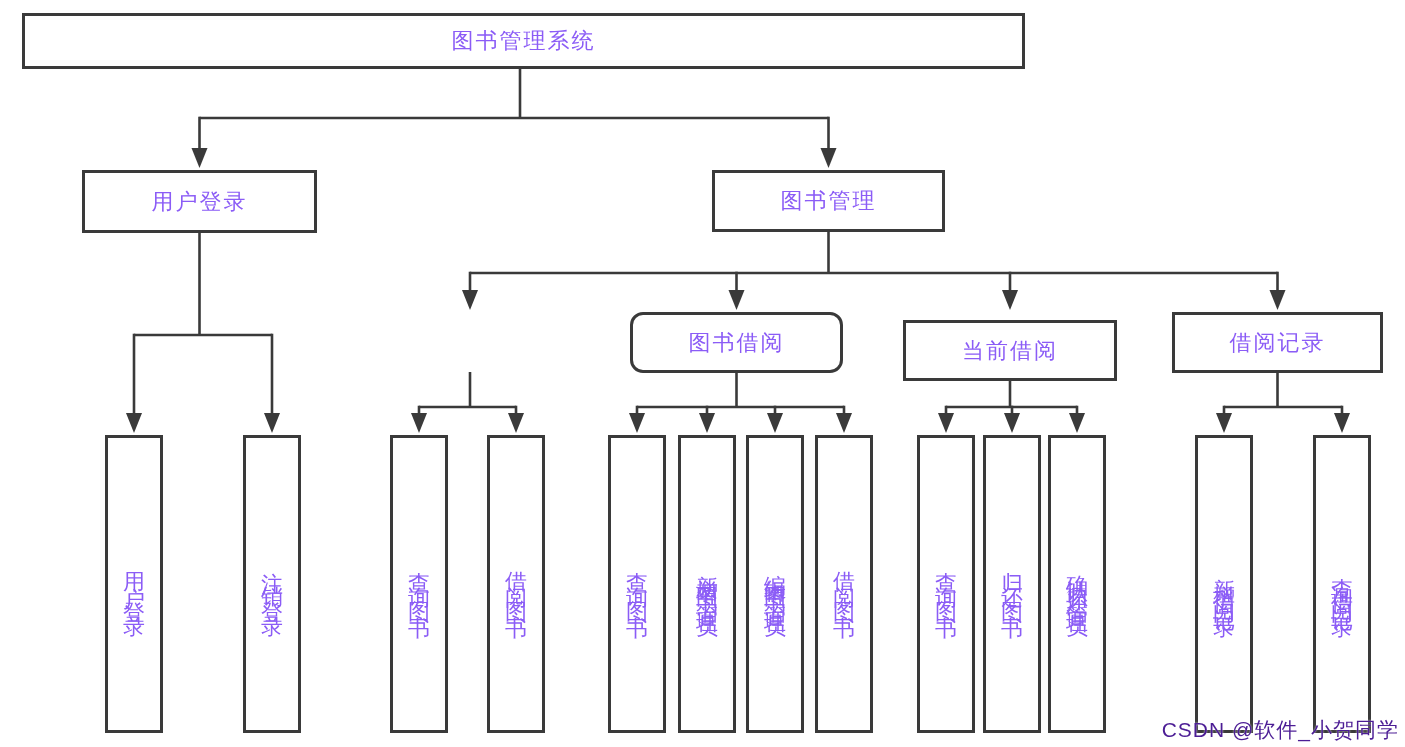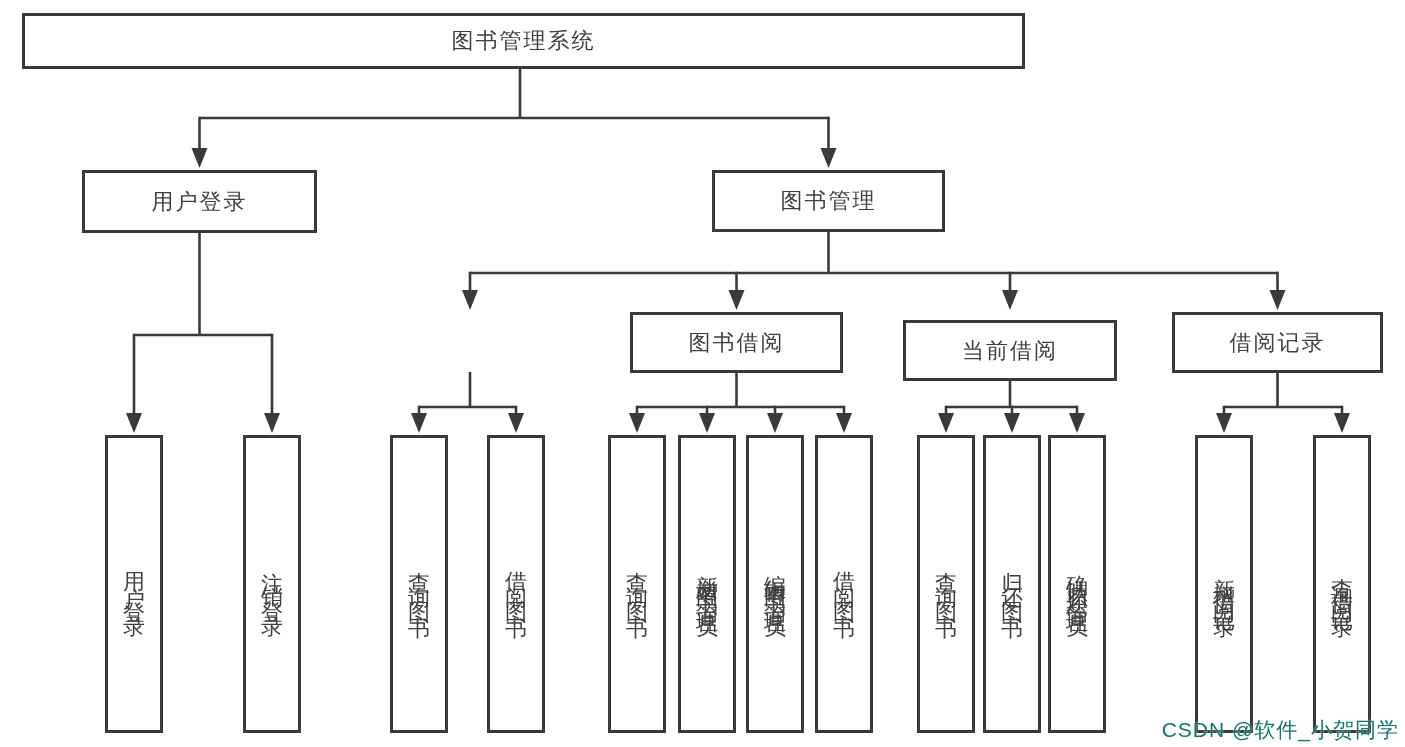--- a/index.html
+++ b/index.html
@@ -23,21 +23,21 @@
     height: 747px;
   }
   .node {
     position: absolute;
     box-sizing: border-box;
     border: 3px solid #3a3a3a;
     background: #ffffff;
     display: flex;
     align-items: center;
     justify-content: center;
-    color: #404040;
+    color: #8b5cf6;
     z-index: 2;
   }
   .node .node-label {
     font-size: 22px;
     white-space: nowrap;
   }
   .node.h .node-label {
     letter-spacing: 2px;
   }
   .node.v .node-label {
@@ -45,21 +45,21 @@
     text-orientation: mixed;
     white-space: normal;
     line-height: 1;
   }
   .watermark {
     position: absolute;
     right: 6px;
     bottom: 3px;
     font-size: 21px;
     letter-spacing: 1px;
-    color: #0f766e;
+    color: #4c1d95;
     z-index: 5;
     text-shadow: 0 0 2px rgba(255,255,255,0.85);
   }
 </style>
 </head>
 <body>
 
 <div id="canvas">
   <svg id="connector-layer" xmlns="http://www.w3.org/2000/svg" viewBox="0 0 1405 747">
       <line x1="520" y1="68" x2="520" y2="118" stroke="#3a3a3a" stroke-width="2.6"></line>
@@ -118,21 +118,21 @@
   <div class="watermark">CSDN @软件_小贺同学</div>
 <div class="node h" style="left: 22px; top: 13px; width: 1003px; height: 56px;">
       <span class="node-label">图书管理系统</span>
     </div>
     <div class="node h" style="left: 82px; top: 170px; width: 235px; height: 63px;">
       <span class="node-label">用户登录</span>
     </div>
     <div class="node h" style="left: 712px; top: 170px; width: 233px; height: 62px;">
       <span class="node-label">图书管理</span>
     </div>
-    <div class="node h" style="left: 630px; top: 312px; width: 213px; height: 61px;">
+    <div class="node h" style="left: 630px; top: 312px; width: 213px; height: 61px; border-radius: 13px;">
       <span class="node-label">图书借阅</span>
     </div>
     <div class="node h" style="left: 903px; top: 320px; width: 214px; height: 61px;">
       <span class="node-label">当前借阅</span>
     </div>
     <div class="node h" style="left: 1172px; top: 312px; width: 211px; height: 61px;">
       <span class="node-label">借阅记录</span>
     </div>
     <div class="node v" style="left: 105px; top: 435px; width: 58px; height: 298px;">
       <span class="node-label" style="letter-spacing: 15px;">用户登录</span>

